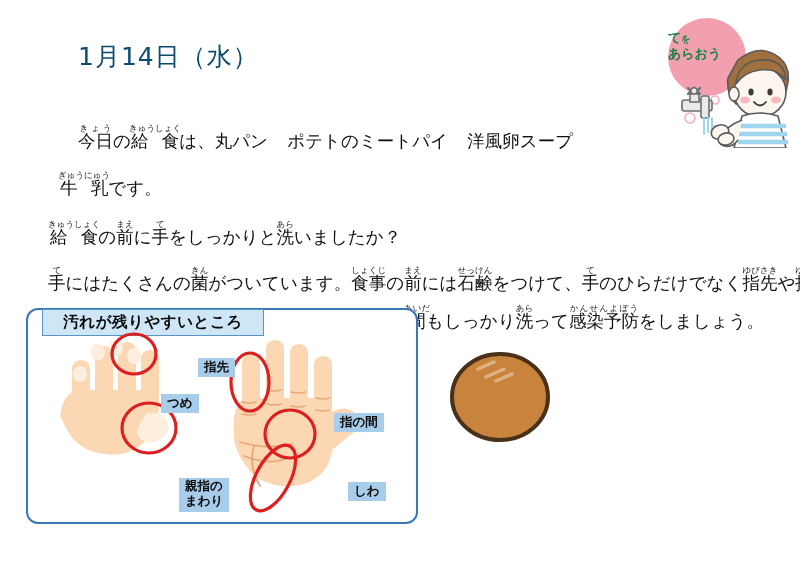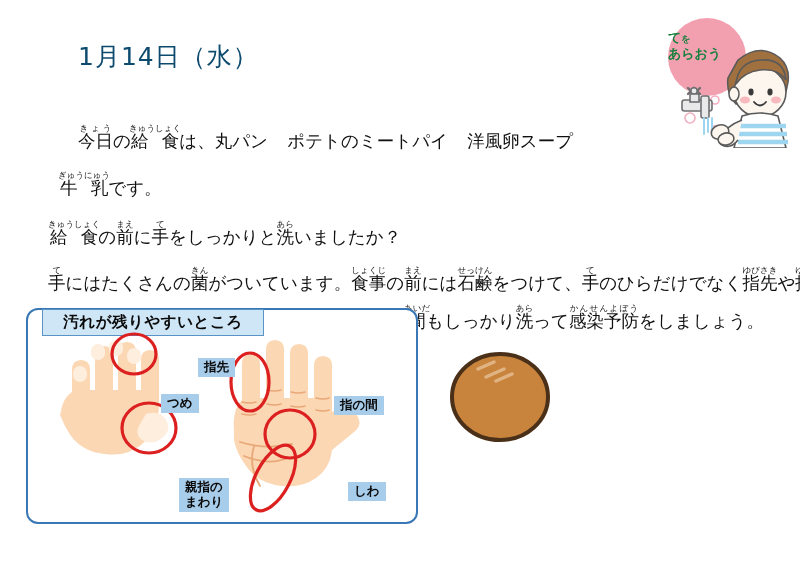--- a/index.html
+++ b/index.html
@@ -278,22 +278,22 @@
         <ellipse cx="222" cy="72" rx="19" ry="29" fill="none" stroke="#dc2020" stroke-width="3.2"></ellipse>
 
         <ellipse cx="262" cy="124" rx="25" ry="24" fill="none" stroke="#dc2020" stroke-width="3.2"></ellipse>
 
         <ellipse cx="245" cy="168" rx="17" ry="36" fill="none" stroke="#dc2020" stroke-width="3.2" transform="rotate(28 245 168)"></ellipse>
       </g>
     </svg>
 
     <div class="tag" style="left:170px; top:48px;">指先</div>
     <div class="tag" style="left:133px; top:84px;">つめ</div>
-    <div class="tag" style="left:306px; top:86px;">指の間</div>
-    <div class="tag" style="left:151px; top:168px;"><span>親指の</span><br><span>まわり</span></div>
+    <div class="tag" style="left:306px; top:103px;">指の間</div>
+    <div class="tag" style="left:151px; top:168px;font-family:Liberation Mono, monospace;"><span>親指の</span><br><span>まわり</span></div>
     <div class="tag" style="left:320px; top:172px;">しわ</div>
   </div>
 
   <div class="abs bread">
     <svg width="108" height="100" viewBox="0 0 108 100">
       <ellipse cx="52" cy="52" rx="48" ry="43" fill="#c8833c" stroke="#4a3018" stroke-width="4"></ellipse>
       <g stroke="#e0b383" stroke-width="3.5" stroke-linecap="round" fill="none">
         <line x1="30" y1="24" x2="46" y2="17"></line>
         <line x1="38" y1="32" x2="56" y2="24"></line>
         <line x1="48" y1="36" x2="64" y2="29"></line>

